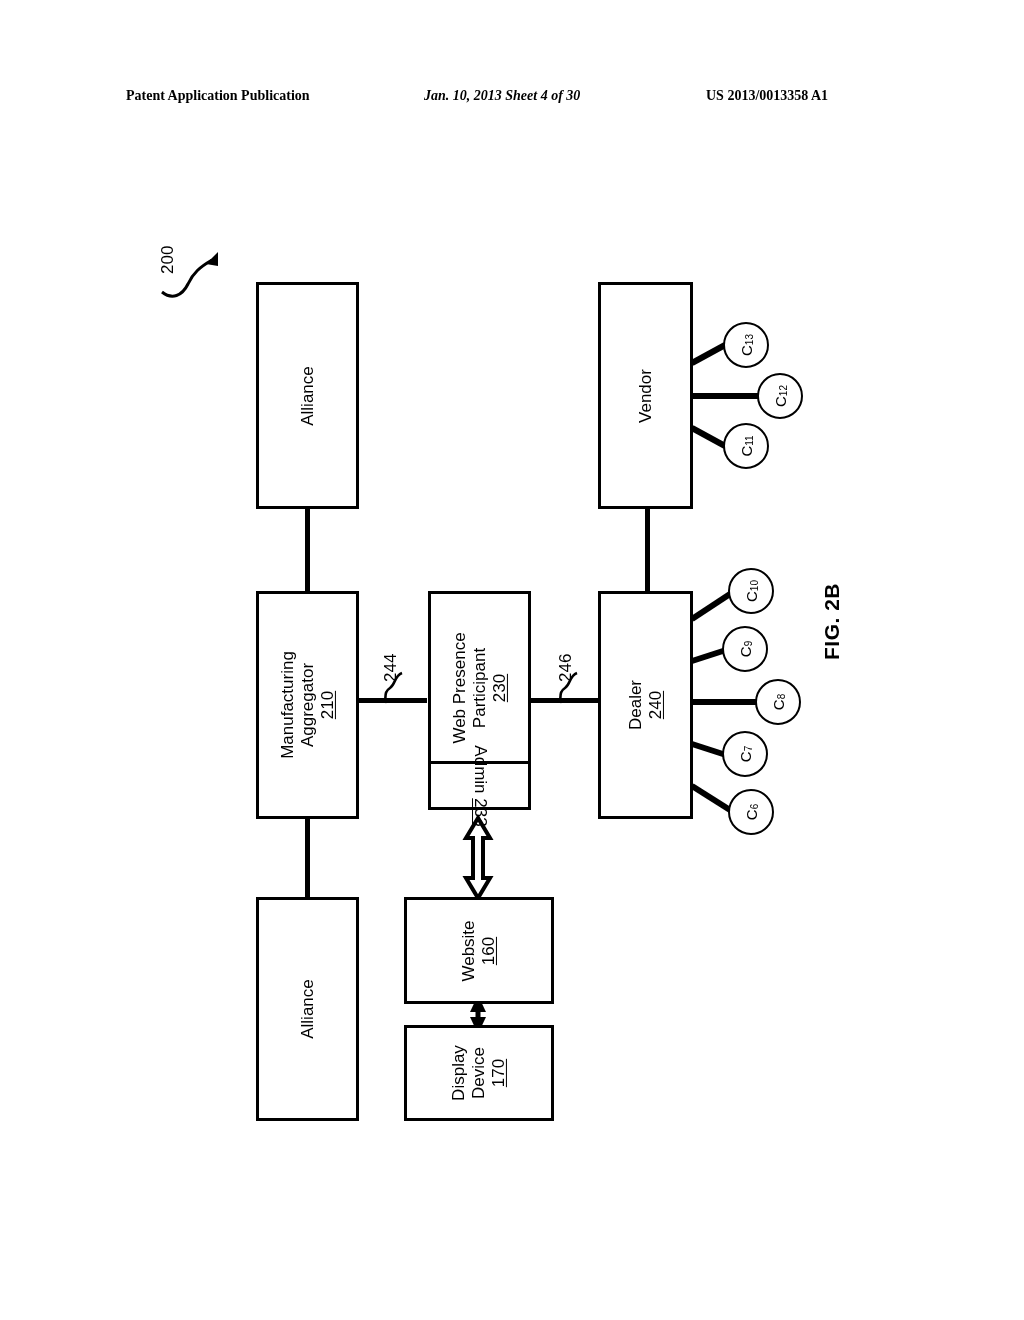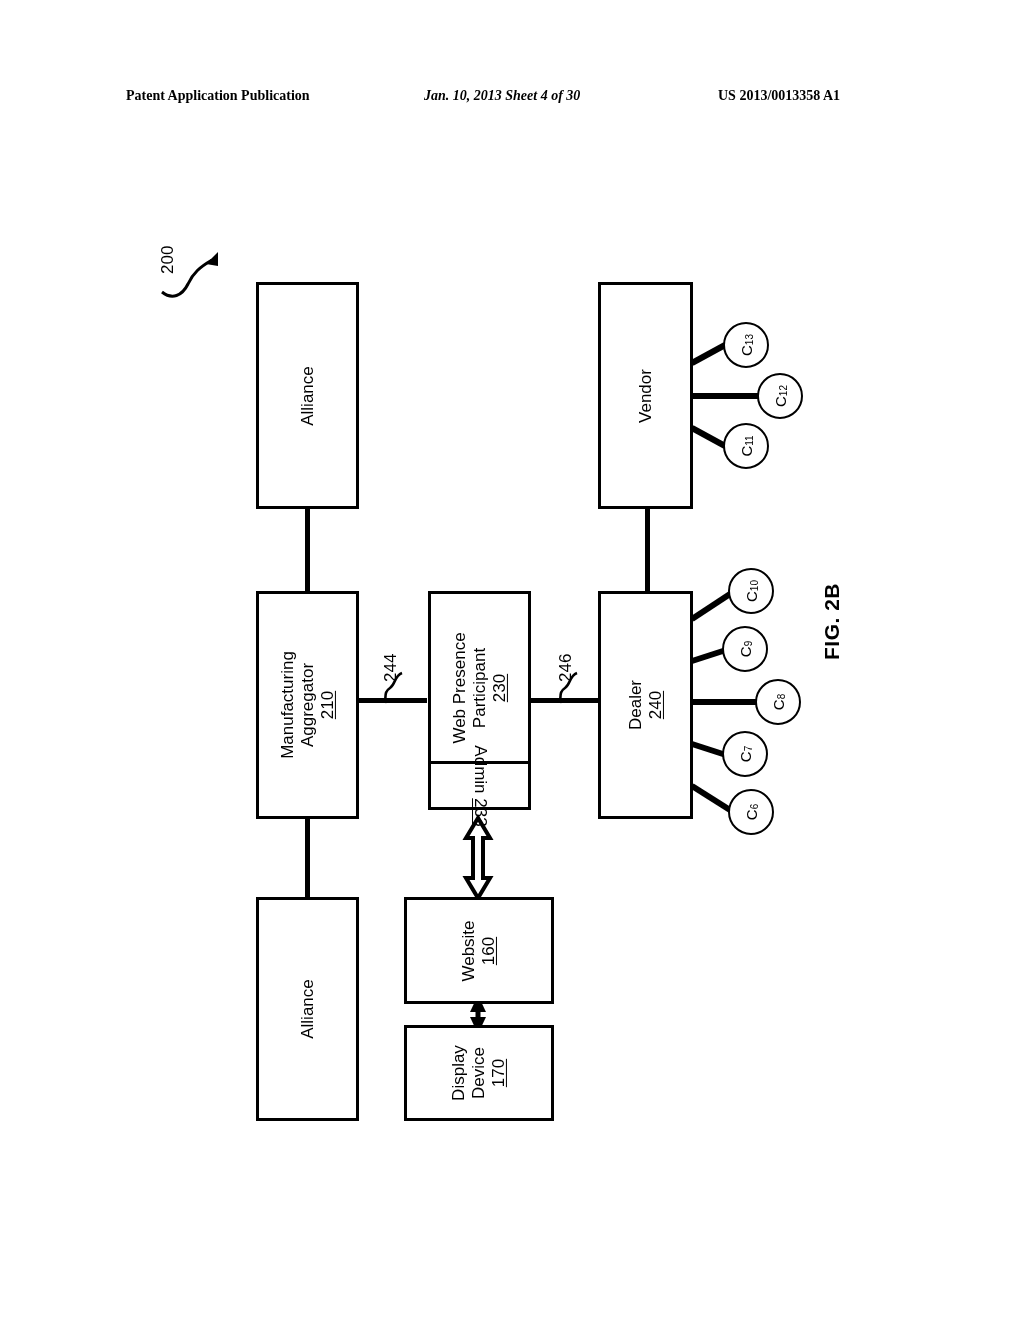--- a/index.html
+++ b/index.html
@@ -24,21 +24,21 @@
     width: 856px;
     height: 30px;
     font-family: "Liberation Serif", serif;
     font-weight: bold;
     font-size: 14px;
     letter-spacing: 0px;
     white-space: nowrap;
   }
   .pub-header .h-left  { position: absolute; left: 126px;  top: 0; }
   .pub-header .h-mid   { position: absolute; left: 424px;  top: 0; font-style: italic; }
-  .pub-header .h-right { position: absolute; left: 706px;  top: 0; margin-left: 12px; }
+  .pub-header .h-right { position: absolute; left: 706px;  top: 0; }
 
   
   .fig-label {
     position: absolute;
     left: 820px;
     top: 660px;
     font-size: 21px;
     font-weight: bold;
     letter-spacing: 0.5px;
     transform: rotate(-90deg);

